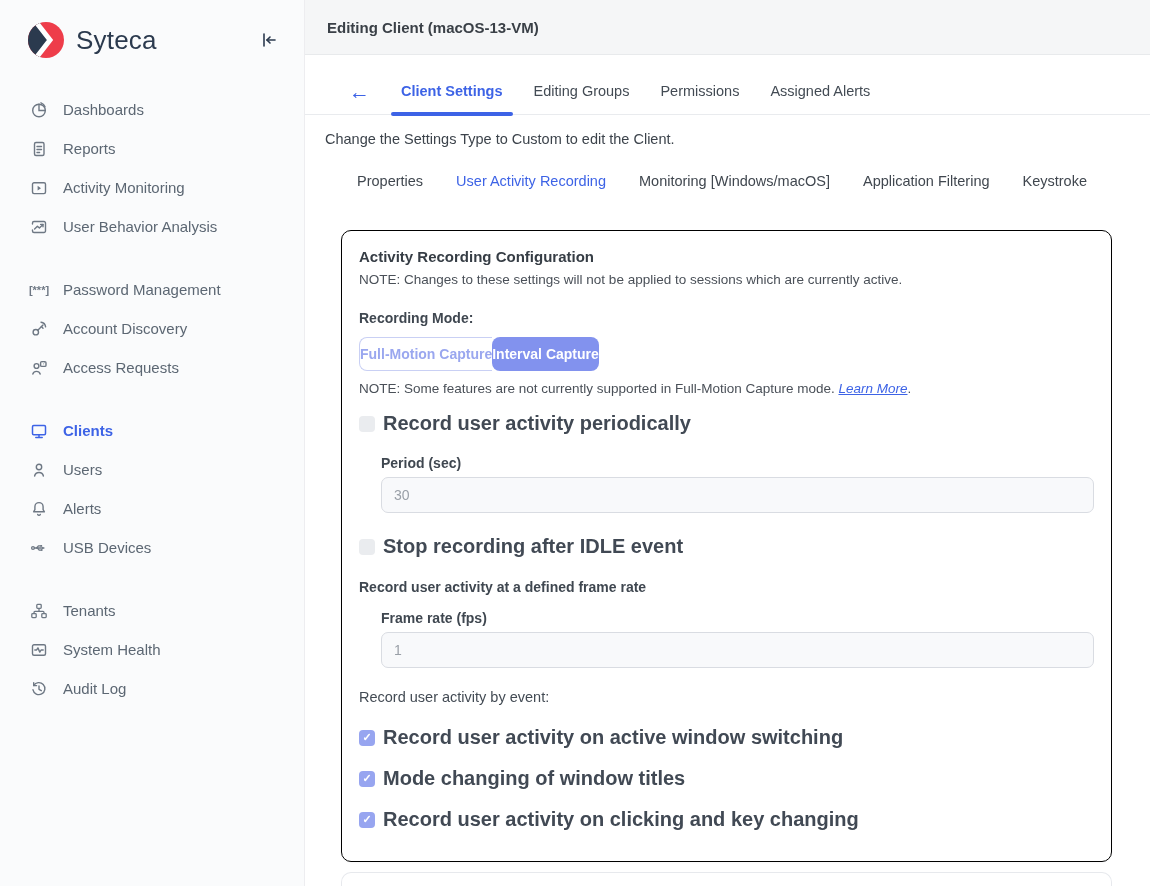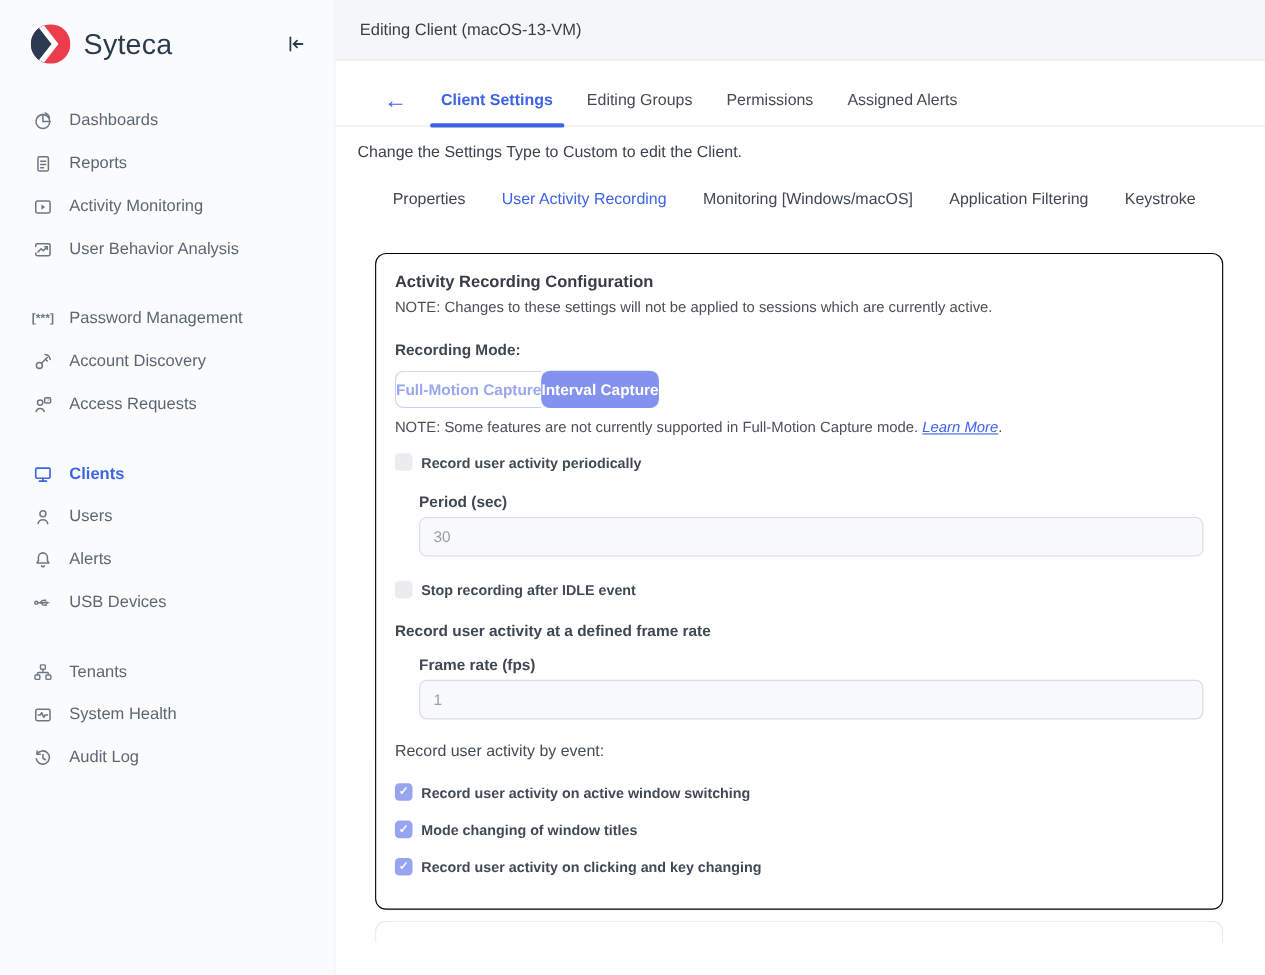--- a/index.html
+++ b/index.html
@@ -19,21 +19,21 @@
   .nav-item { display:flex; align-items:center; gap:15px; height:39px;
               padding-left:30px; font-size:15px; color:#5c6773; cursor:pointer; }
   .nav-item .ic { width:18px; height:18px; display:flex; align-items:center; justify-content:center; }
   .nav-item.active { color:#3d63e6; font-weight:bold; }
   .pw-glyph { font-size:11px; letter-spacing:0; color:#6e7884; font-weight:bold; white-space:nowrap; }
 
   
   .main { flex:1; display:flex; flex-direction:column; background:#fff; min-width:0; }
   .titlebar { height:55px; background:#f5f6f7; border-bottom:1px solid #e8eaec;
               display:flex; align-items:center; padding-left:22px;
-              font-size:15px; color:#3a4047; flex:0 0 55px; }
+              font-size:15px; color:#3a4047; flex:0 0 55px;font-weight:bold; }
 
   .tabs-row { display:flex; align-items:flex-end; gap:31px; padding:26px 0 0 44px;
               border-bottom:1px solid #e9ebee; }
   .back-arrow { color:#3d63e6; font-size:21px; line-height:1; padding-bottom:12px; cursor:pointer; }
   .tab { font-size:14.5px; color:#434b54; padding-bottom:15px; position:relative; cursor:pointer; }
   .tab.active { color:#3d63e6; font-weight:bold; }
   .tab.active::after { content:""; position:absolute; left:-10px; right:-10px; bottom:-2px;
                        height:4px; border-radius:4px; background:#3d63e6; }
 
   .notice { margin:16px 0 0 20px; font-size:14.5px; color:#3c434b; }
@@ -54,21 +54,21 @@
   .seg-btn { display:flex; align-items:center; padding:0 0; font-size:14px; font-weight:bold;
              cursor:pointer; }
   .seg-btn.outline { background:#fff; color:#9aa7ef; border:1px solid #c9d0f4;
                      border-radius:8px 0 0 8px; border-right:none; }
   .seg-btn.filled { background:#8292ee; color:#fff; border-radius:8px; }
 
   .mode-note { margin-top:10px; font-size:13.5px; color:#4a5058; }
   .link { color:#3d63e6; font-style:italic; text-decoration:underline; cursor:pointer; }
 
   .cb-row { display:flex; align-items:center; gap:8px; margin-top:16px; }
-  .cb-row .cb-label { font-size:13px; font-weight:bold; color:#414954; }
+  .cb-row .cb-label { font-size:20px; font-weight:bold; color:#414954; }
   .checkbox { width:16px; height:16px; border-radius:4px; background:#eaecef; flex:0 0 16px;
               display:flex; align-items:center; justify-content:center; cursor:pointer; }
   .checkbox.checked { background:#97a5f0; }
   .checkbox .mark { color:#fff; font-size:11px; line-height:1; font-weight:bold; }
 
   .field-label { margin:20px 0 0 22px; font-size:14px; font-weight:bold; color:#3f4750; }
   .text-input { display:block; margin:6px 0 0 22px; width:713px; height:36px;
                 background:#f8f9fb; border:1px solid #d9dce2; border-radius:7px;
                 padding:0 12px; font-size:14px; color:#999fa7;
                 font-family:"Liberation Sans", sans-serif; }

